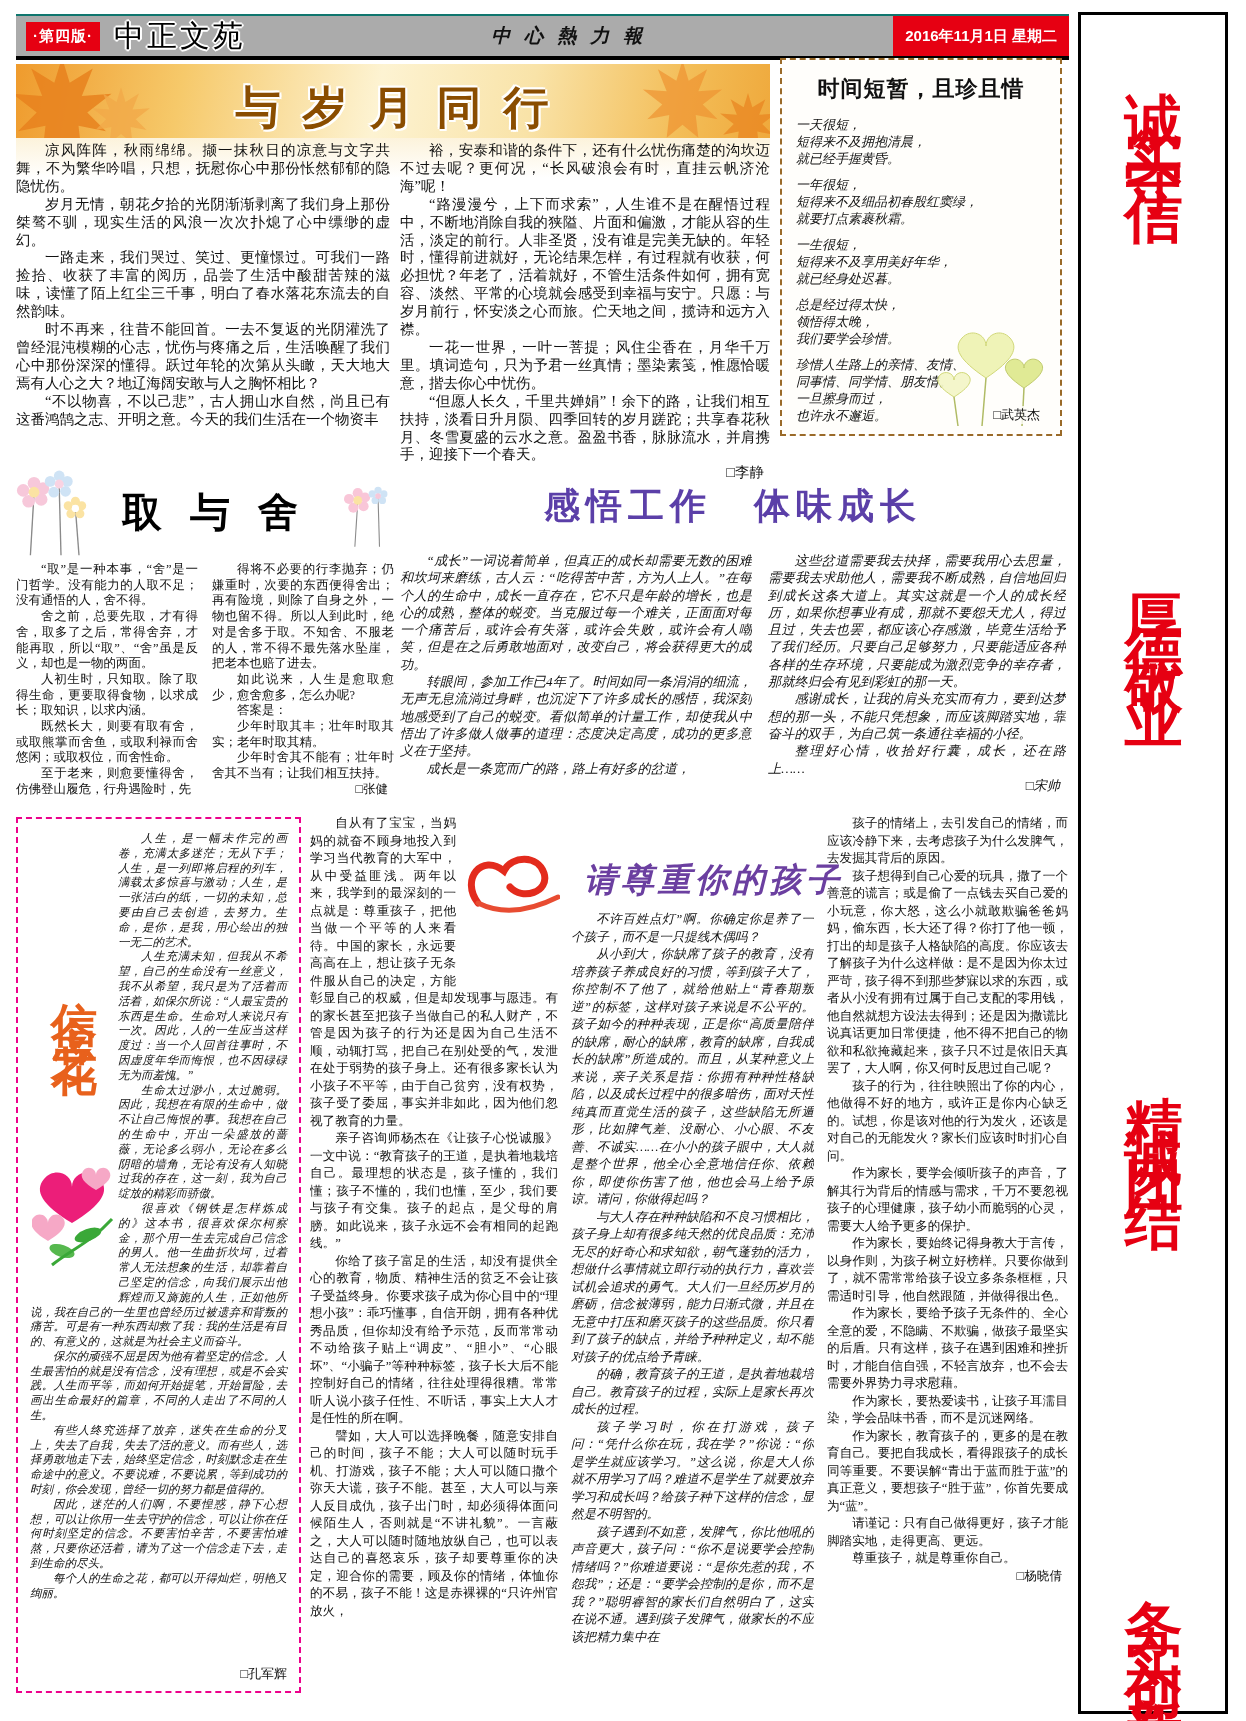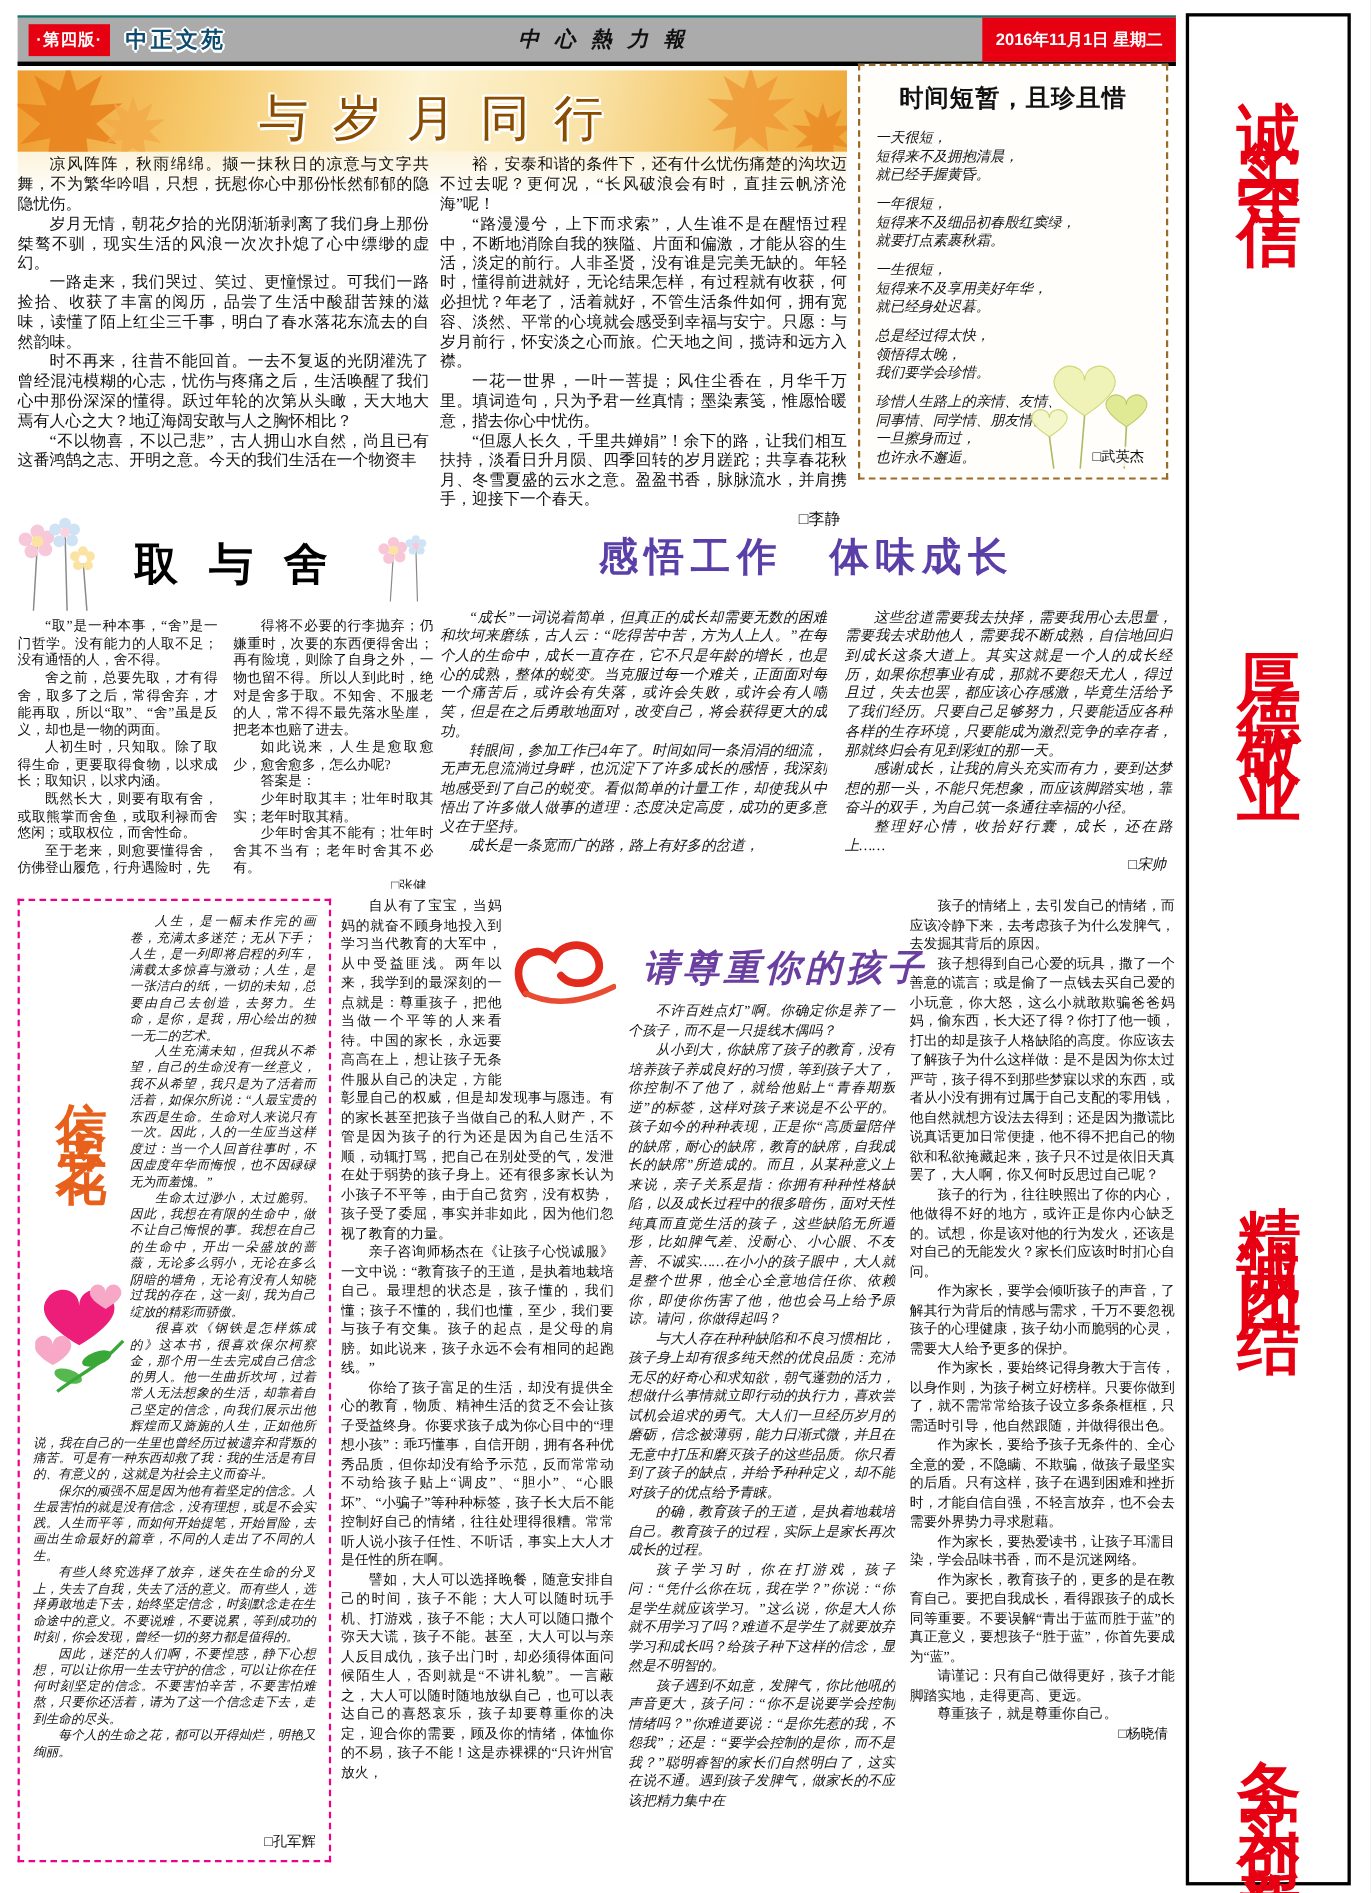--- a/index.html
+++ b/index.html
@@ -17,22 +17,22 @@
   .header {
     position: absolute; left: 16px; top: 14px; width: 1053px; height: 46px;
     background: #ababab; border-top: 2px solid #0f766e; border-bottom: 4px solid #000;
     display: flex; align-items: center;
   }
   .edition-box {
     margin-left: 10px; background:#e60012; color:#fff;
     font: bold 15px "Liberation Sans",sans-serif; padding: 5px 7px; letter-spacing:1px;
   }
   .section-title {
-    margin-left: 6px; font-family:"Liberation Sans",sans-serif; font-weight: 700;
-    font-size: 20px; color: #0c4a6e; letter-spacing: 3px; padding: 0 8px;
+    margin-left: 6px; font-family:"Liberation Sans",sans-serif; font-weight: 400;
+    font-size: 30px; color: #000000; letter-spacing: 3px; padding: 0 8px;
     text-shadow: -2px 0 #fff, 2px 0 #fff, 0 -2px #fff, 0 2px #fff, -1px -1px #fff, 1px 1px #fff, -1px 1px #fff, 1px -1px #fff;
   }
   .paper-name {
     flex: 1; text-align: center; font-weight: bold; font-size: 19px;
     letter-spacing: 14px; color:#101010; font-style: italic;
   }
   .date-box {
     height: 100%; background:#e60012; color:#fff; display:flex; align-items:center;
     font: bold 15px "Liberation Sans",sans-serif; padding: 0 12px; white-space: nowrap; text-align: center;
   }
@@ -42,21 +42,21 @@
     position: absolute; left: 16px; top: 64px; width: 754px; height: 74px;
     background: linear-gradient(100deg,#ef9b2d 0%, #f6c96a 22%, #fdf3d2 48%, #f9e3a8 68%, #f3bd57 88%, #efa93c 100%);
     overflow: hidden;
   }
   .banner-fade {
     position: absolute; left: 16px; top: 138px; width: 754px; height: 40px;
     background: linear-gradient(180deg, rgba(250,233,190,.55), rgba(255,255,255,0));
   }
   .banner-title {
     position: absolute; left: 0; top: 14px; width: 100%; text-align: center;
-    font-size: 45px; font-weight: 400; color: #8a4d00; letter-spacing: 22px;
+    font-size: 45px; font-weight: 700; color: #8a4d00; letter-spacing: 22px;
     text-shadow: -2px 0 #fff, 2px 0 #fff, 0 -2px #fff, 0 2px #fff, 2px 2px #fff, -2px -2px #fff;
     padding-left: 20px;
   }
   .leaf { position:absolute; opacity:.85; }
 
   
   .col { position: absolute; overflow: hidden; }
   .su-col1 { left:16px; top:142px; width:374px; height:294px; font-size:14.5px; line-height:17.9px; }
   .su-col2 { left:400px; top:142px; width:370px; height:346px; font-size:14.5px; line-height:17.9px; }
 
@@ -260,21 +260,21 @@
         <p>人初生时，只知取。除了取得生命，更要取得食物，以求成长；取知识，以求内涵。</p>
         <p>既然长大，则要有取有舍，或取熊掌而舍鱼，或取利禄而舍悠闲；或取权位，而舍性命。</p>
         <p>至于老来，则愈要懂得舍，仿佛登山履危，行舟遇险时，先</p>
       </div>
     <div class="qcol">
       <div>
           <p>得将不必要的行李抛弃；仍嫌重时，次要的东西便得舍出；再有险境，则除了自身之外，一物也留不得。所以人到此时，绝对是舍多于取。不知舍、不服老的人，常不得不最先落水坠崖，把老本也赔了进去。</p>
           <p>如此说来，人生是愈取愈少，愈舍愈多，怎么办呢?</p>
           <p>答案是：</p>
           <p>少年时取其丰；壮年时取其实；老年时取其精。</p>
-          <p>少年时舍其不能有；壮年时舍其不当有；老年时舍其不必有。</p>
+          <p>少年时舍其不能有；壮年时舍其不当有；让我们相互扶持。</p>
         </div>
       <p class="author">□张健</p>
     </div>
   </div>
 
   <div class="ganwu-title">感悟工作　体味成长</div>
   <div class="ganwu-cols">
     <div class="gcol gcol1">
         <p>“成长”一词说着简单，但真正的成长却需要无数的困难和坎坷来磨练，古人云：“吃得苦中苦，方为人上人。”在每个人的生命中，成长一直存在，它不只是年龄的增长，也是心的成熟，整体的蜕变。当克服过每一个难关，正面面对每一个痛苦后，或许会有失落，或许会失败，或许会有人嘲笑，但是在之后勇敢地面对，改变自己，将会获得更大的成功。</p>
         <p>转眼间，参加工作已4年了。时间如同一条涓涓的细流，无声无息流淌过身畔，也沉淀下了许多成长的感悟，我深刻地感受到了自己的蜕变。看似简单的计量工作，却使我从中悟出了许多做人做事的道理：态度决定高度，成功的更多意义在于坚持。</p>

